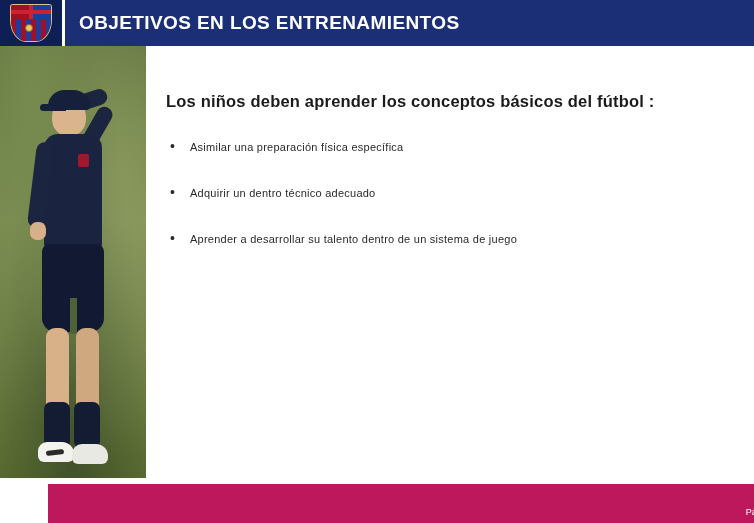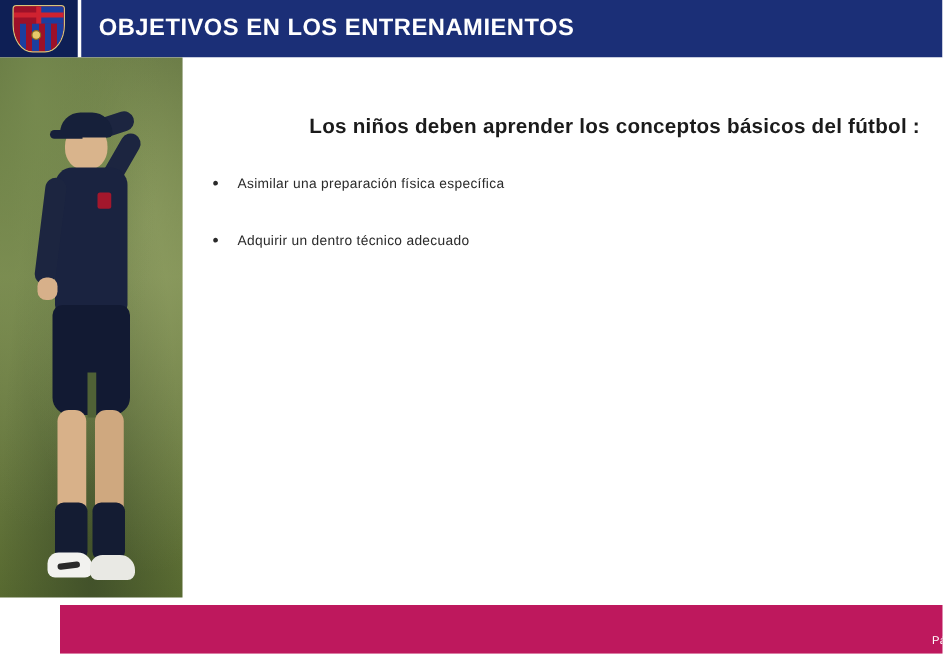--- a/index.html
+++ b/index.html
@@ -217,21 +217,20 @@
     left: 166px;
     top: 46px;
     width: 570px;
   }
   #lead {
     font-size: 16.5px;
     font-weight: bold;
     color: #1b1b1b;
     letter-spacing: 0.2px;
     margin-top: 0;
-    text-align: right;
   }
   ul.bullets {
     list-style: none;
     margin: 26px 0 0 0;
     padding: 0;
   }
   ul.bullets li {
     position: relative;
     font-size: 11px;
     color: #2a2a2a;
@@ -321,20 +320,21 @@
         <div class="shoe-r"></div>
         <div class="swoosh"></div>
       </div>
     </div>
 
     <div id="content">
       <div id="lead">Los niños deben aprender los conceptos básicos del fútbol :</div>
       <ul class="bullets">
         <li>Asimilar una preparación física específica</li>
         <li>Adquirir un dentro técnico adecuado</li>
+        <li>Aprender a desarrollar su talento dentro de un sistema de juego</li>
       </ul>
     </div>
 
   </div>
 
   <div id="footer-thin"></div>
   <div id="footer">
     <div id="page-num">Página 17</div>
   </div>
 

